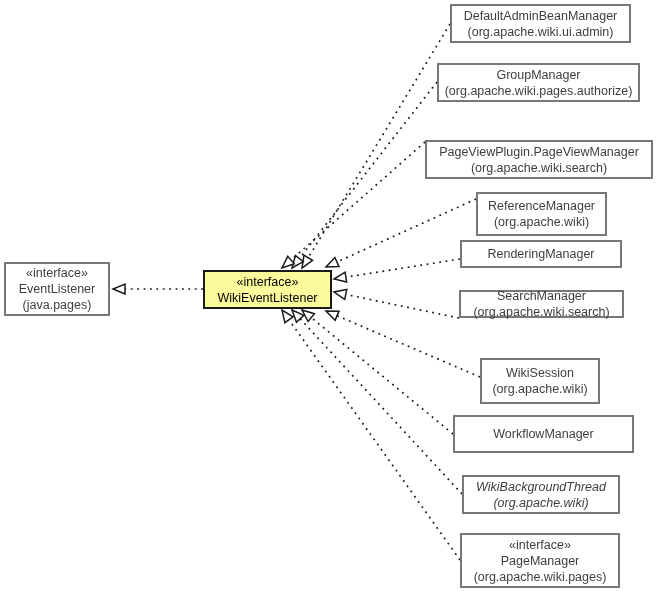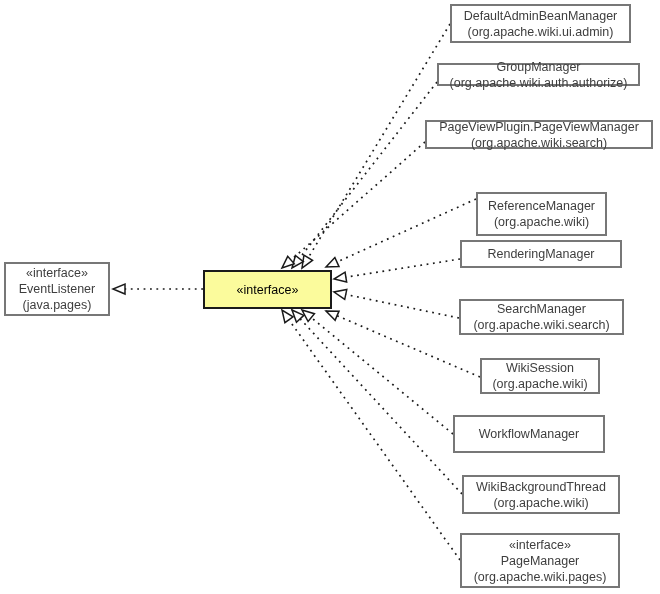--- a/index.html
+++ b/index.html
@@ -22,21 +22,21 @@
     text-align:center;
     font-size:12.5px;line-height:16px;
     white-space:nowrap;
   }
   .node.focus{
     background:#fbfb9c;
     border:2px solid #1a1a1a;
     color:#000000;
     z-index:2;
   }
-  .node.italic{}
+  .node.italic{font-style:italic;}
   .nm,.pkg,.stereo{display:block;}
 </style>
 </head>
 <body>
 
 <div class="canvas">
 
   <svg class="edges" width="660" height="594" viewBox="0 0 660 594" xmlns="http://www.w3.org/2000/svg">
     <defs>
       <marker id="tri" markerUnits="userSpaceOnUse" markerWidth="16" markerHeight="14" refX="13.5" refY="6.5" orient="auto">
@@ -59,57 +59,58 @@
   </svg>
 
   <div class="node" style="left:4px;top:262px;width:106px;height:54px">
     <span class="stereo">«interface»</span>
     <span class="nm">EventListener</span>
     <span class="pkg">(java.pages)</span>
   </div>
 
   <div class="node focus" style="left:203px;top:270px;width:129px;height:39px">
     <span class="stereo">«interface»</span>
+    <span class="nm">WikiEventListener</span>
   </div>
 
   <div class="node" style="left:450px;top:4px;width:181px;height:39px">
     <span class="nm">DefaultAdminBeanManager</span>
     <span class="pkg">(org.apache.wiki.ui.admin)</span>
   </div>
 
-  <div class="node" style="left:437px;top:63px;width:203px;height:23px">
+  <div class="node" style="left:437px;top:63px;width:203px;height:39px">
     <span class="nm">GroupManager</span>
-    <span class="pkg">(org.apache.wiki.auth.authorize)</span>
+    <span class="pkg">(org.apache.wiki.pages.authorize)</span>
   </div>
 
-  <div class="node" style="left:425px;top:120px;width:228px;height:29px">
+  <div class="node" style="left:425px;top:140px;width:228px;height:39px">
     <span class="nm">PageViewPlugin.PageViewManager</span>
     <span class="pkg">(org.apache.wiki.search)</span>
   </div>
 
   <div class="node" style="left:476px;top:192px;width:131px;height:44px">
     <span class="nm">ReferenceManager</span>
     <span class="pkg">(org.apache.wiki)</span>
   </div>
 
   <div class="node" style="left:460px;top:240px;width:162px;height:28px">
     <span class="nm">RenderingManager</span>
   </div>
 
-  <div class="node" style="left:459px;top:299px;width:165px;height:36px">
+  <div class="node" style="left:459px;top:290px;width:165px;height:28px">
     <span class="nm">SearchManager</span>
     <span class="pkg">(org.apache.wiki.search)</span>
   </div>
 
-  <div class="node" style="left:480px;top:358px;width:120px;height:36px">
+  <div class="node" style="left:480px;top:358px;width:120px;height:46px">
     <span class="nm">WikiSession</span>
     <span class="pkg">(org.apache.wiki)</span>
   </div>
 
-  <div class="node" style="left:453px;top:415px;width:152px;height:38px">
+  <div class="node" style="left:453px;top:415px;width:181px;height:38px">
     <span class="nm">WorkflowManager</span>
   </div>
 
   <div class="node italic" style="left:462px;top:475px;width:158px;height:39px">
     <span class="nm">WikiBackgroundThread</span>
     <span class="pkg">(org.apache.wiki)</span>
   </div>
 
   <div class="node" style="left:460px;top:533px;width:160px;height:55px">
     <span class="stereo">«interface»</span>

